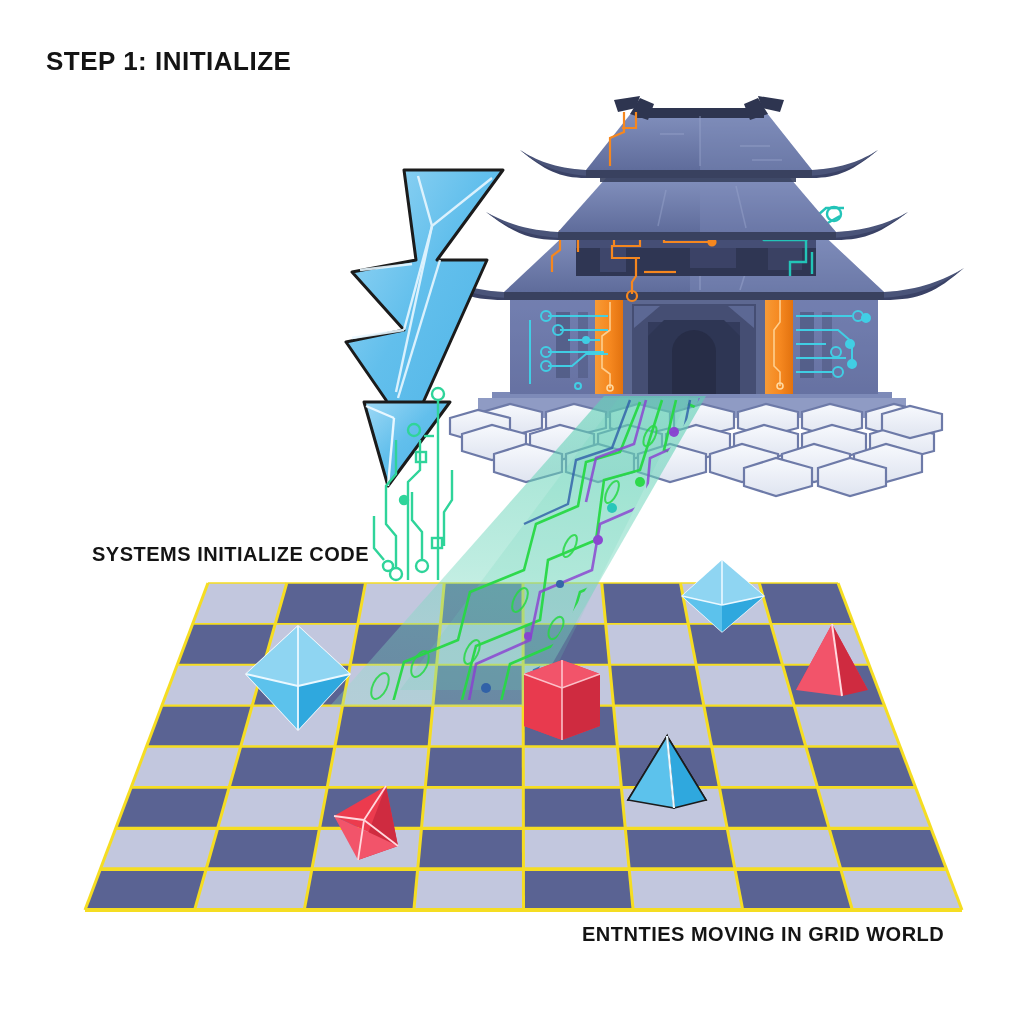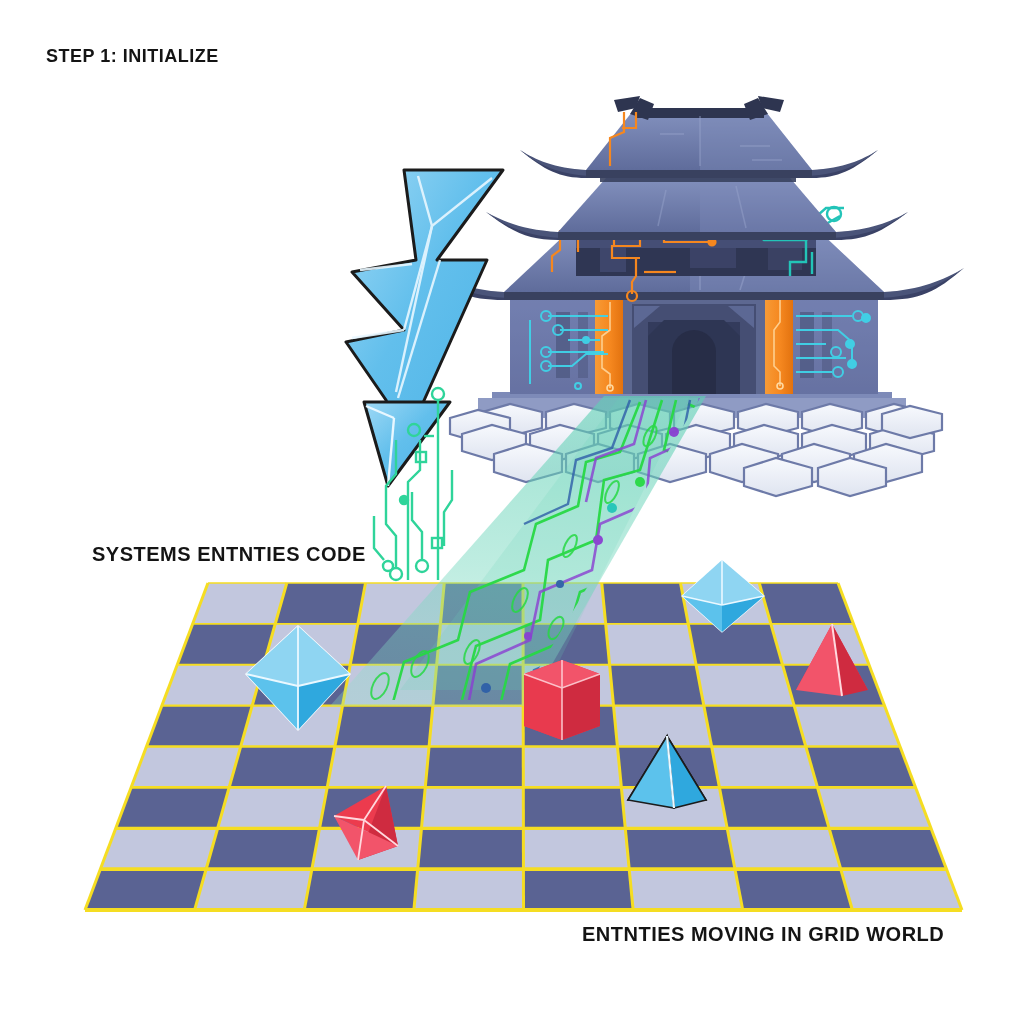--- a/index.html
+++ b/index.html
@@ -13,21 +13,21 @@
   }
   #scene{position:absolute;inset:0;width:1024px;height:1024px;}
   .label{
     position:absolute;
     color:#141414;
     font-weight:600;
     letter-spacing:0.5px;
     white-space:nowrap;
     font-family:"Liberation Sans", sans-serif;
   }
-  #label-step{left:46px;top:46px;font-size:18px;}
+  #label-step{left:46px;top:46px;font-size:26px;}
   #label-systems{left:92px;top:543px;font-size:20px;}
   #label-entities{left:582px;top:923px;font-size:20px;text-align:right;}
 </style>
 </head>
 <body>
 
 <svg id="scene" viewBox="0 0 1024 1024" xmlns="http://www.w3.org/2000/svg">
 
   <defs>
     <linearGradient id="gBolt" x1="0" y1="0" x2="1" y2="1">
@@ -500,14 +500,14 @@
         <path d="M386,786 L364,820"></path>
           <path d="M334,816 L364,820"></path>
           <path d="M398,846 L364,820"></path>
         <path d="M364,820 L358,860"></path>
       </g>
     </g>
   </g>
 </svg>
 
 <div class="label" id="label-step">STEP 1: INITIALIZE</div>
-<div class="label" id="label-systems">SYSTEMS ENTNTIES CODE</div>
+<div class="label" id="label-systems">SYSTEMS INITIALIZE CODE</div>
 <div class="label" id="label-entities">ENTNTIES MOVING IN GRID WORLD</div>
 
 </body></html>

